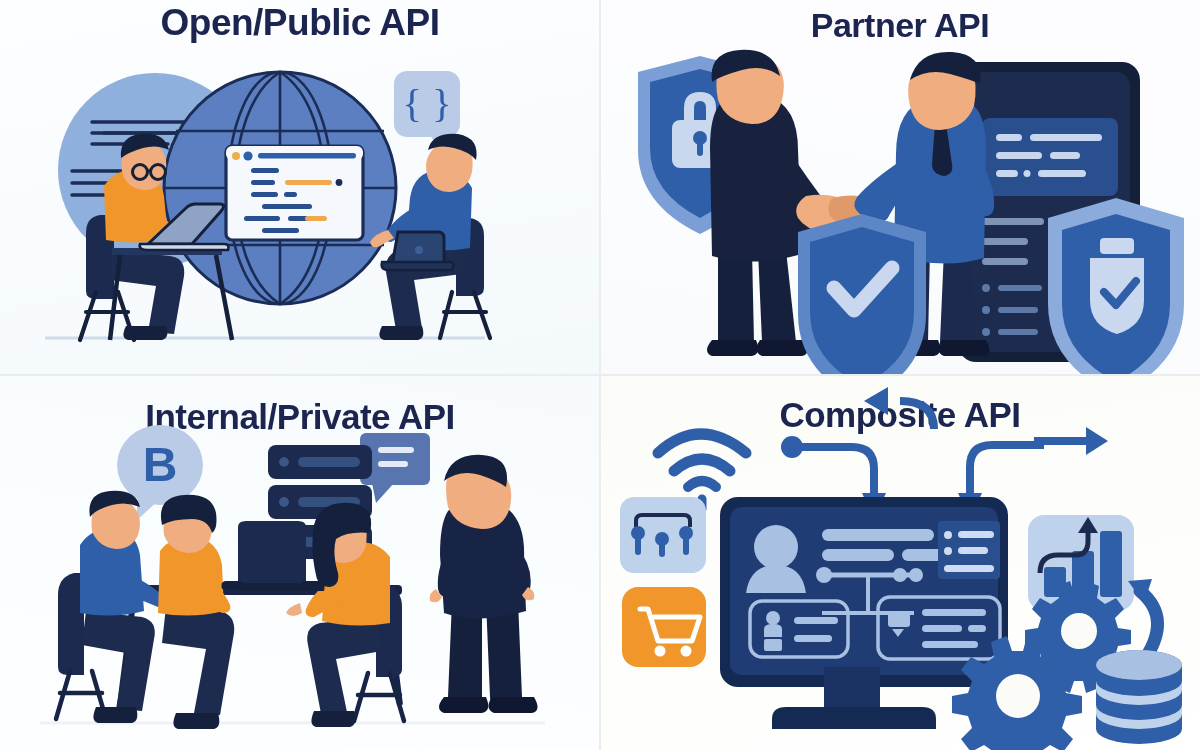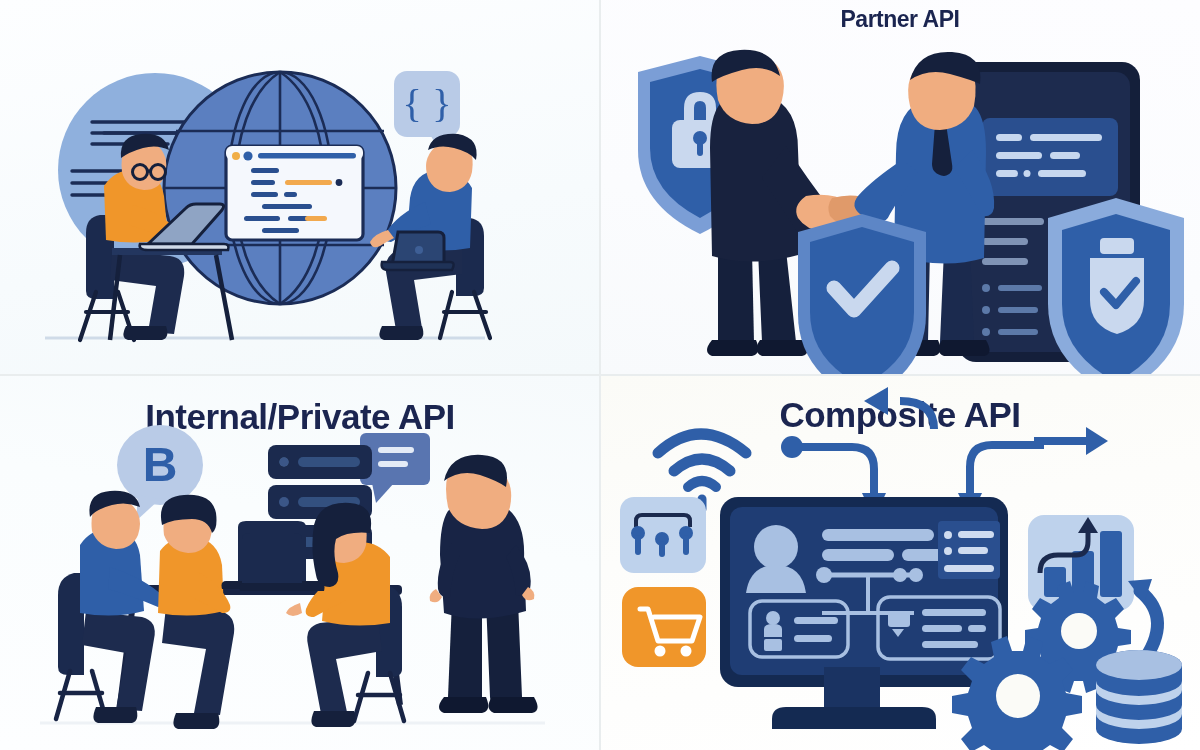--- a/index.html
+++ b/index.html
@@ -31,33 +31,34 @@
 
   .title {
     position: absolute; left: 0; width: 100%;
     text-align: center;
     color: #1b2550;
     font-weight: bold;
     letter-spacing: -0.5px;
     white-space: nowrap;
   }
   .t-tl { top: 2px;  font-size: 37px; }
-  .t-tr { top: 6px;  font-size: 23px; }
+  .t-tr { top: 6px;  font-size: 34px; }
   .t-br { top: 20px; font-size: 35px; }
   .q-bl .title { top: 22px; }
 
   svg { display:block; position:absolute; }
   .scene { position:absolute; left:0; top:0; width:600px; height:375px; }
 </style>
 </head>
 <body>
 
 <div class="board">
 
   <div class="quad q-tl">
+    <div class="title t-tl">Open/Public API</div>
 
     <svg class="scene" viewBox="0 0 600 375">
 
       <g>
         <circle cx="155" cy="170" r="97" fill="#8fb0dd"></circle>
         <g stroke="#1b2c56" stroke-width="3.4" stroke-linecap="round">
           <line x1="92" y1="122" x2="205" y2="122"></line>
           <line x1="92" y1="133" x2="176" y2="133"></line>
           <line x1="104" y1="133" x2="205" y2="133"></line>
           <line x1="92" y1="144" x2="168" y2="144"></line>

